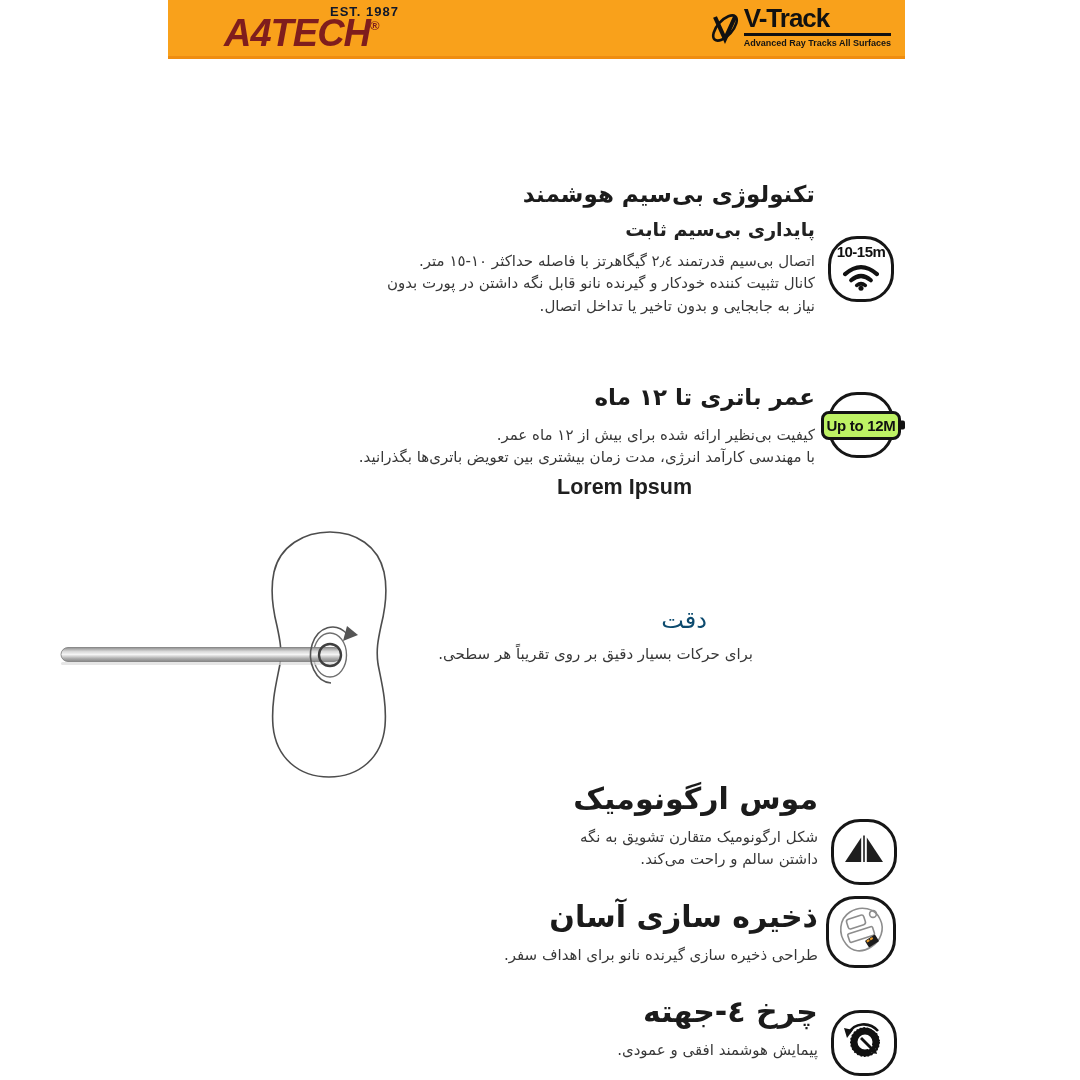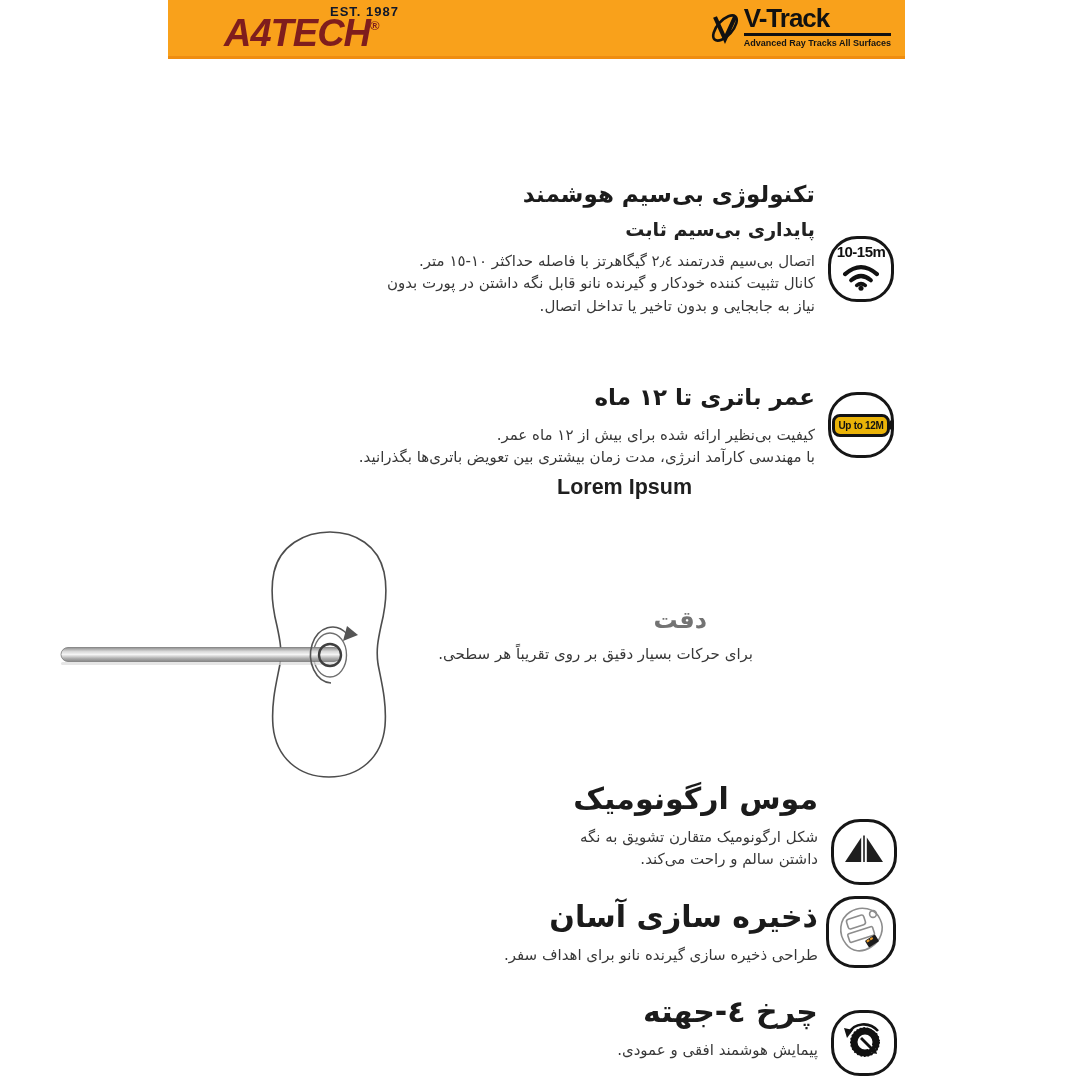--- a/index.html
+++ b/index.html
@@ -49,29 +49,29 @@
     border:3.5px solid #161616;border-radius:29px;background:#fff;
     display:flex;flex-direction:column;align-items:center;justify-content:center;
   }
   .icon-box .lbl{
     font-family:"Liberation Sans",sans-serif;font-weight:700;font-size:15px;
     letter-spacing:-0.5px;color:#111;line-height:1;margin-bottom:2px;
   }
   .batt{
     position:relative;border:3px solid #131313;border-radius:8px;
     padding:3px 3px;font-family:"Liberation Sans",sans-serif;font-weight:700;
-    font-size:10px;letter-spacing:-0.3px;color:#111;white-space:nowrap;background:#eab308;
+    font-size:15px;letter-spacing:-0.3px;color:#111;white-space:nowrap;background:#bef264;
   }
   .batt .nub{
     position:absolute;right:-6.5px;top:50%;transform:translateY(-50%);
     width:3.5px;height:9px;background:#131313;border-radius:0 2px 2px 0;
   }
   
   .illus{position:absolute;left:58px;top:518px;}
-  .prec-title{position:absolute;right:373px;top:606px;font-weight:700;font-size:24px;color:#737373;direction:rtl;}
+  .prec-title{position:absolute;right:373px;top:606px;font-weight:400;font-size:24px;color:#0c4a6e;direction:rtl;}
   .prec-body{position:absolute;right:327px;top:643px;direction:rtl;text-align:right;
     font-size:15px;line-height:22.5px;color:#383838;}
 </style>
 </head>
 <body>
 
 <div id="canvas">
 
   <div class="banner">
     <div class="a4tech">

